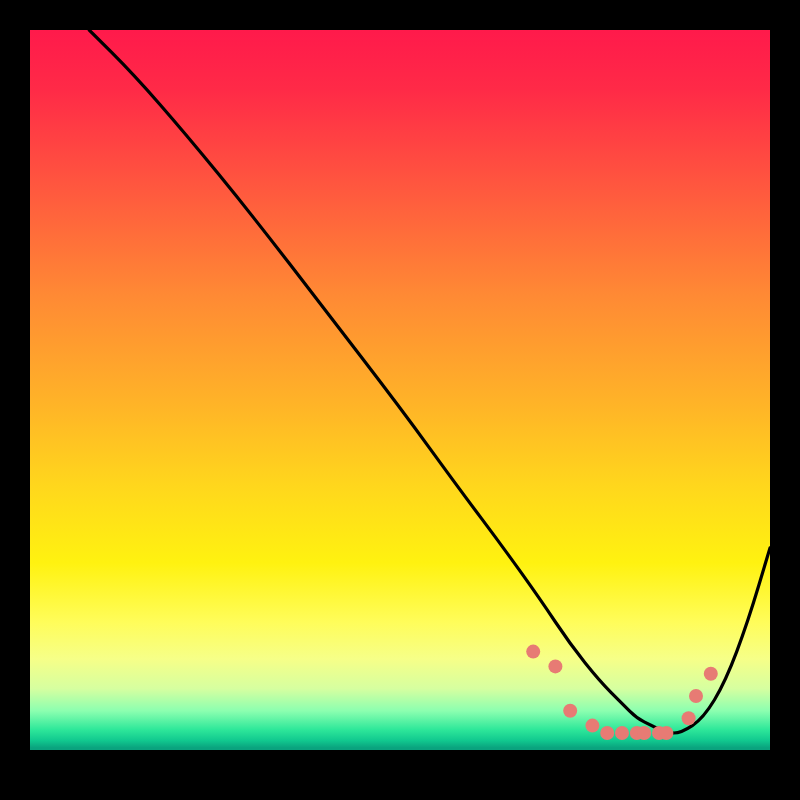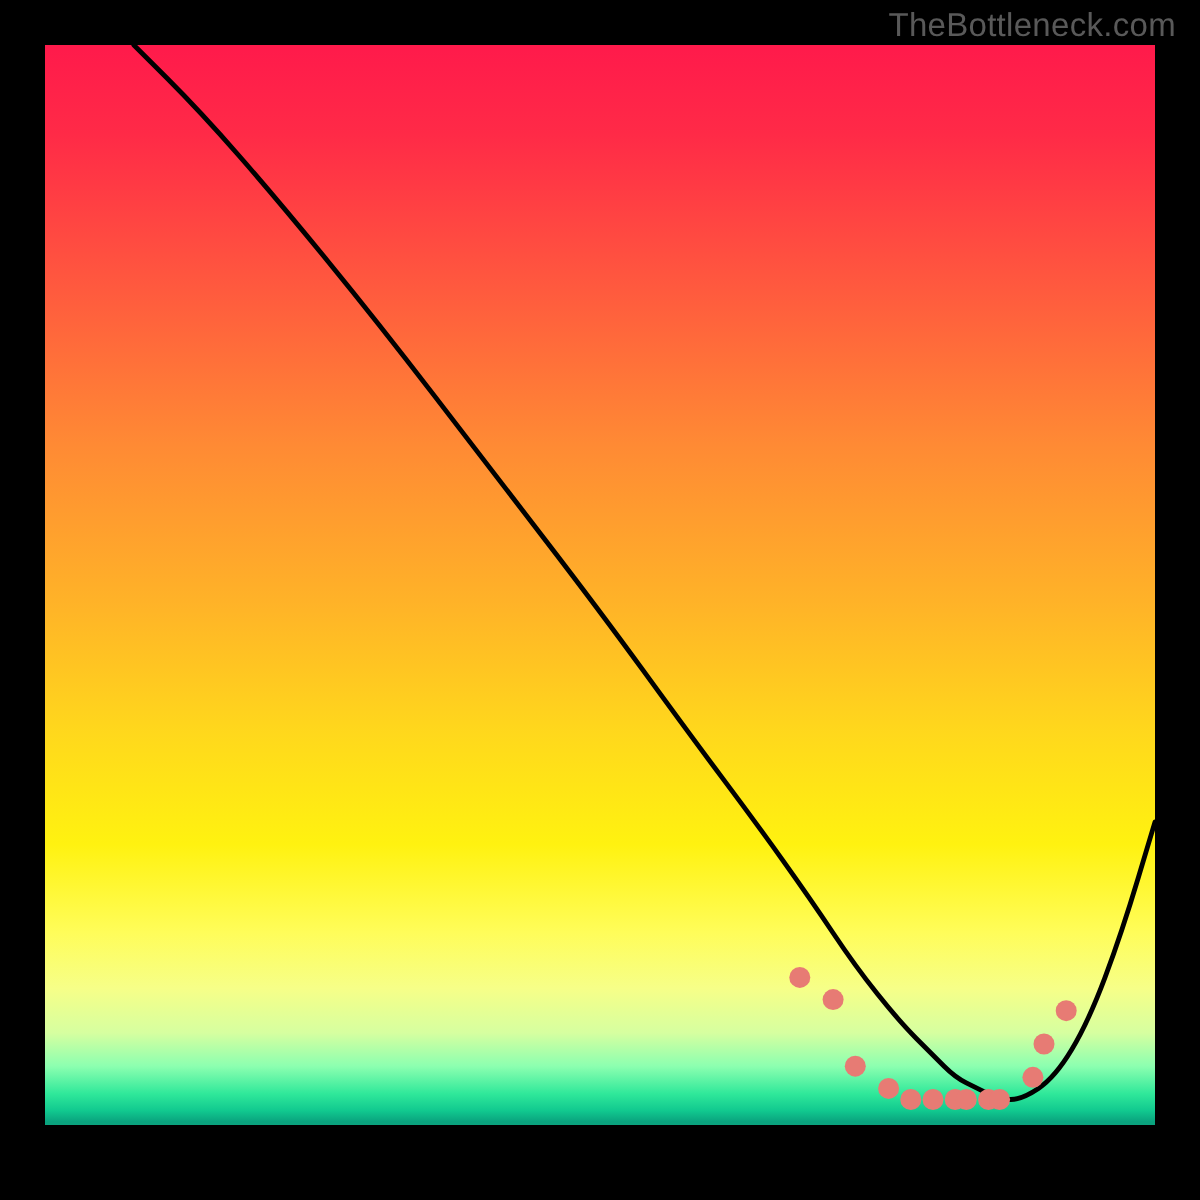--- a/index.html
+++ b/index.html
@@ -63,21 +63,20 @@
     position: absolute;
     inset: 0;
     width: 740px;
     height: 740px;
   }
 </style>
 </head>
 <body>
 
 <div class="frame">
-  <div class="watermark">TheBottleneck.com</div>
 
   <div class="plot">
     <div class="gradient"></div>
 
     <svg class="overlay" viewBox="0 0 740 740" preserveAspectRatio="none">
       <path id="curve-path" fill="none" stroke="#000" stroke-width="3.2" stroke-linecap="round" stroke-linejoin="round" d="M 59.2 0 Q 59.2 0 81.4 22.200000000000045 Q 103.60000000000001 44.40000000000009 129.5 74.00000000000006 Q 155.4 103.60000000000002 188.7 144.3 Q 222 185 259 233.1 Q 296 281.2 333 329.3 Q 370 377.40000000000003 399.6 418.1 Q 429.2 458.8 451.4 488.4 Q 473.6 518 492.1 543.9 Q 510.59999999999997 569.8 525.4 592 Q 540.1999999999999 614.2 555 632.7 Q 569.8000000000001 651.2 580.9000000000001 662.3 Q 592 673.4 599.4 680.8 Q 606.8 688.2 614.2 691.9000000000001 Q 621.6 695.6 629 699.3 Q 636.4 703 643.8 703 Q 651.2 703 662.3 695.6 Q 673.4 688.2 684.5 669.7 Q 695.5999999999999 651.2 706.6999999999999 621.6 Q 717.8 592 728.9 555 L 740 518"></path>
       <g id="marker-group">
           <circle cx="503.20000000000005" cy="621.6" r="7" fill="#e77b74"></circle>
           <circle cx="525.4" cy="636.4" r="7" fill="#e77b74"></circle>
           <circle cx="540.1999999999999" cy="680.8" r="7" fill="#e77b74"></circle>

